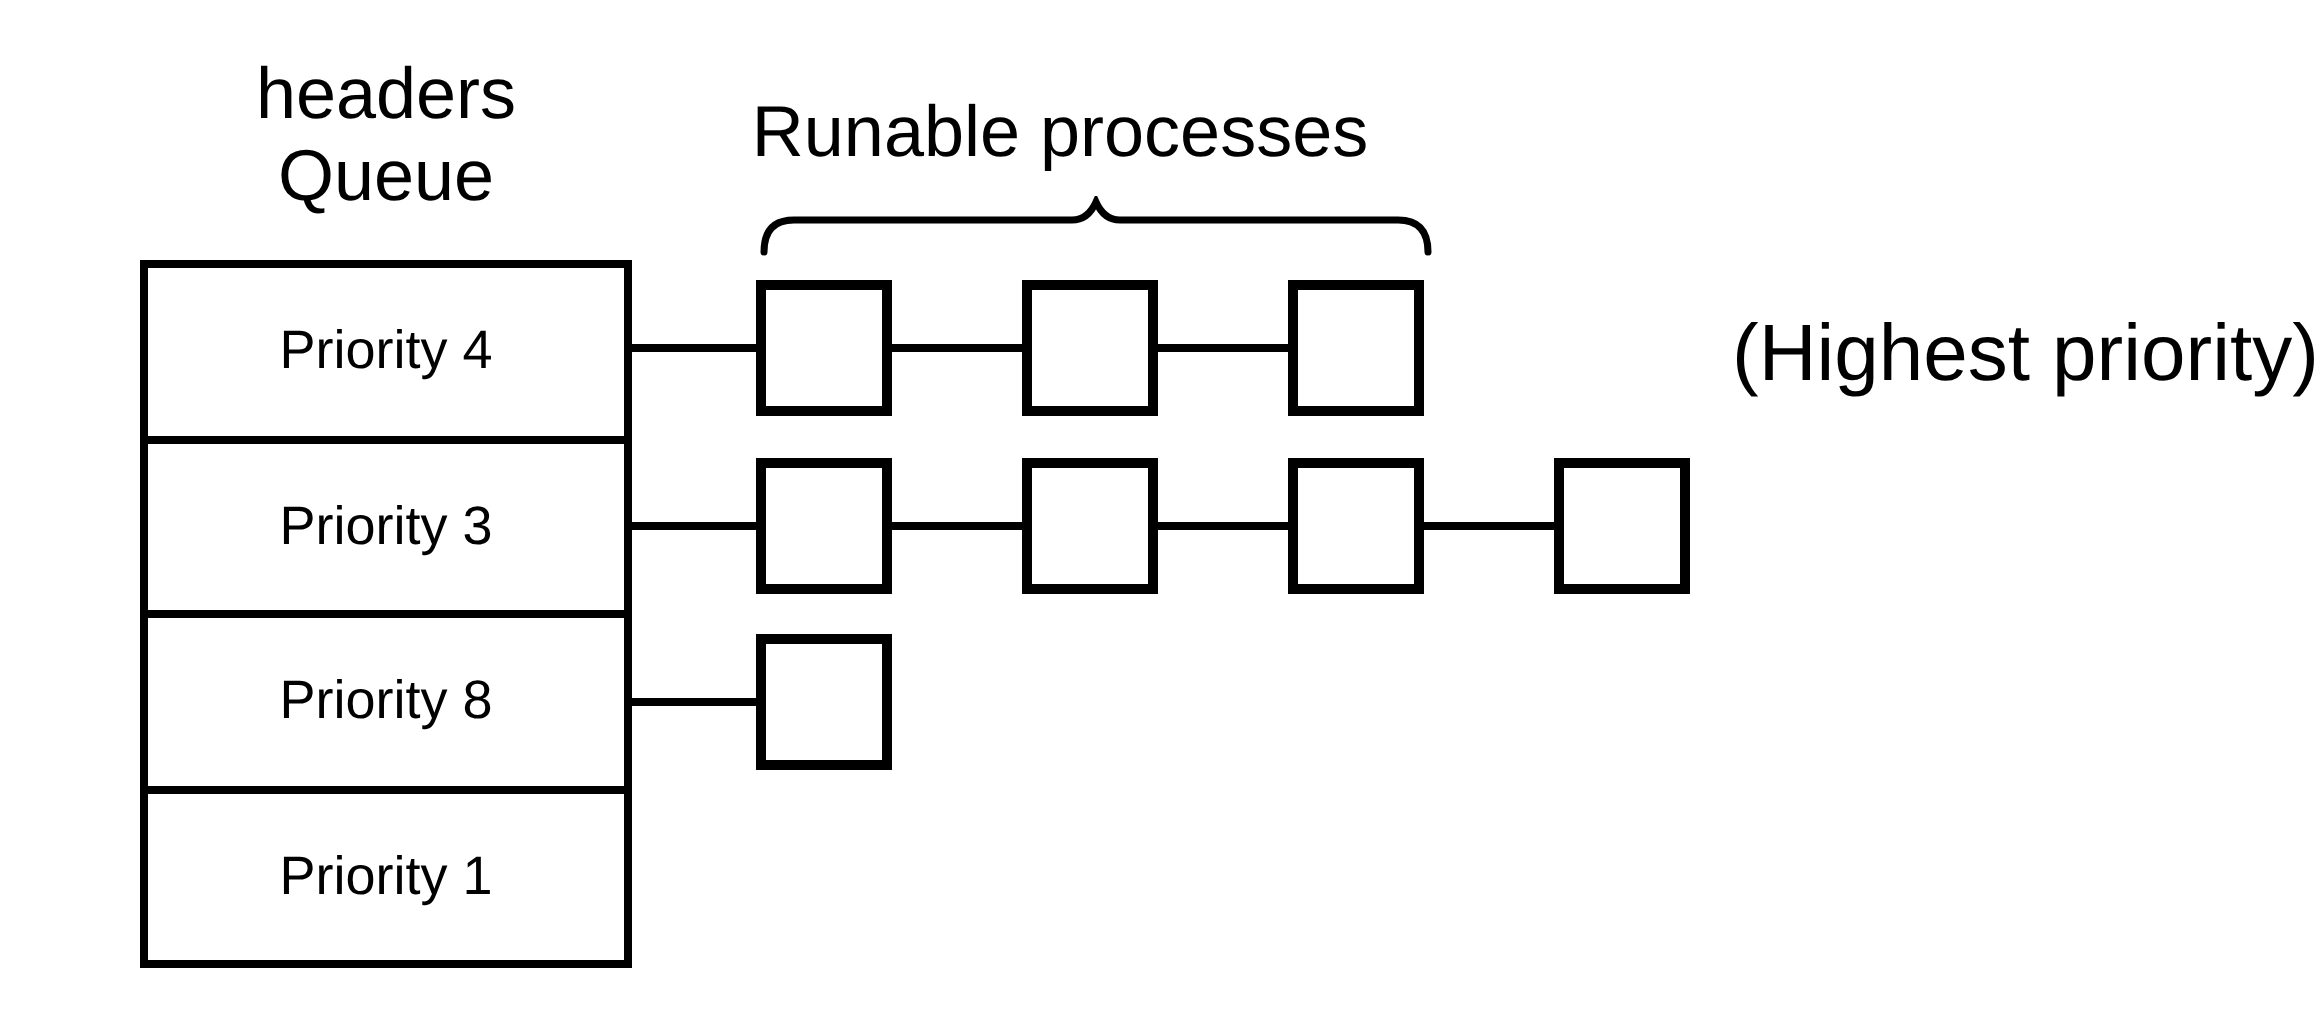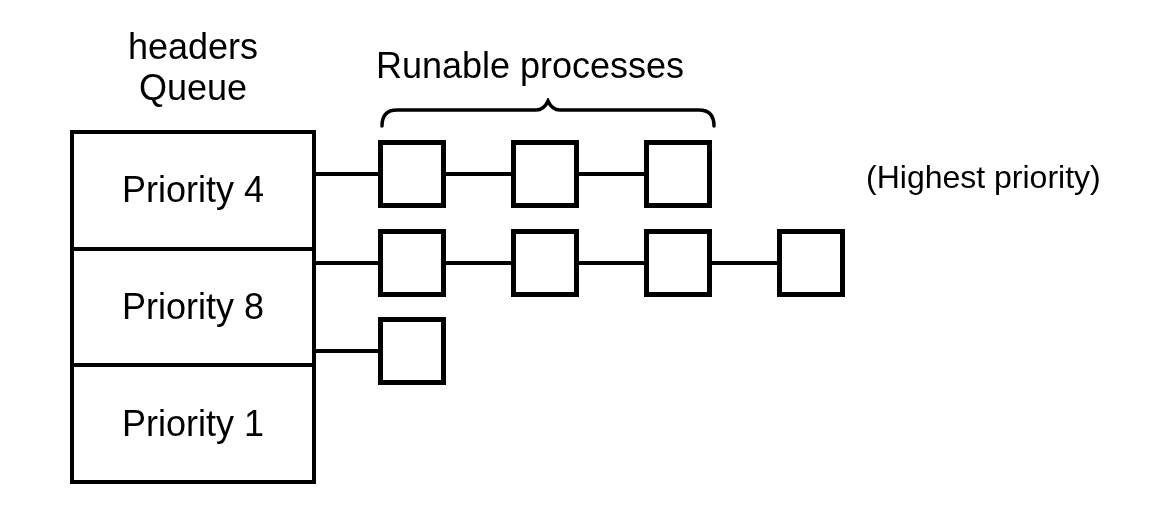--- a/index.html
+++ b/index.html
@@ -54,42 +54,42 @@
     box-sizing: border-box;
   }
   .queue-row {
     flex: 1;
     border: 4px solid var(--stroke, #000000);
     margin-top: -4px;
     background: #ffffff;
     display: flex;
     align-items: center;
     justify-content: center;
-    font-size: 36px;
+    font-size: 27px;
   }
   .queue-row:first-child {
     margin-top: 0;
   }
   .process-square {
     position: absolute;
     width: 68px;
     height: 68px;
     box-sizing: border-box;
     border: 5px solid var(--stroke, #000000);
     background: #ffffff;
   }
   .link-line {
     position: absolute;
     height: 4px;
     background: var(--stroke, #000000);
   }
   .note {
     position: absolute;
     left: 866px;
-    font-size: 32px;
+    font-size: 40px;
     line-height: 41px;
     white-space: nowrap;
   }
   .note-highest { top: 157px; }
   .note-lowest  { top: 420px; }
 </style>
 </head>
 <body>
 
 <div class="canvas" id="canvas" style="--stroke: #000000; --bg: #ffffff; --text: #000000;">
@@ -101,20 +101,23 @@
 
   <div class="runable-label">Runable processes</div>
 
   <svg class="brace" viewBox="0 0 336 30" fill="none">
     <path d="M2,28 Q2,12 17,12 L156,12 Q164,12 168,3 Q172,12 180,12 L319,12 Q334,12 334,28" stroke="currentColor" stroke-width="3.5" stroke-linecap="round" fill="none"></path>
   </svg>
 
   <div id="queue-stack">
       <div class="queue-row">
         <span>Priority 4</span>
+      </div>
+      <div class="queue-row">
+        <span>Priority 3</span>
       </div>
       <div class="queue-row">
         <span>Priority 8</span>
       </div>
       <div class="queue-row">
         <span>Priority 1</span>
       </div>
     </div>
 
   <div id="process-layer">

